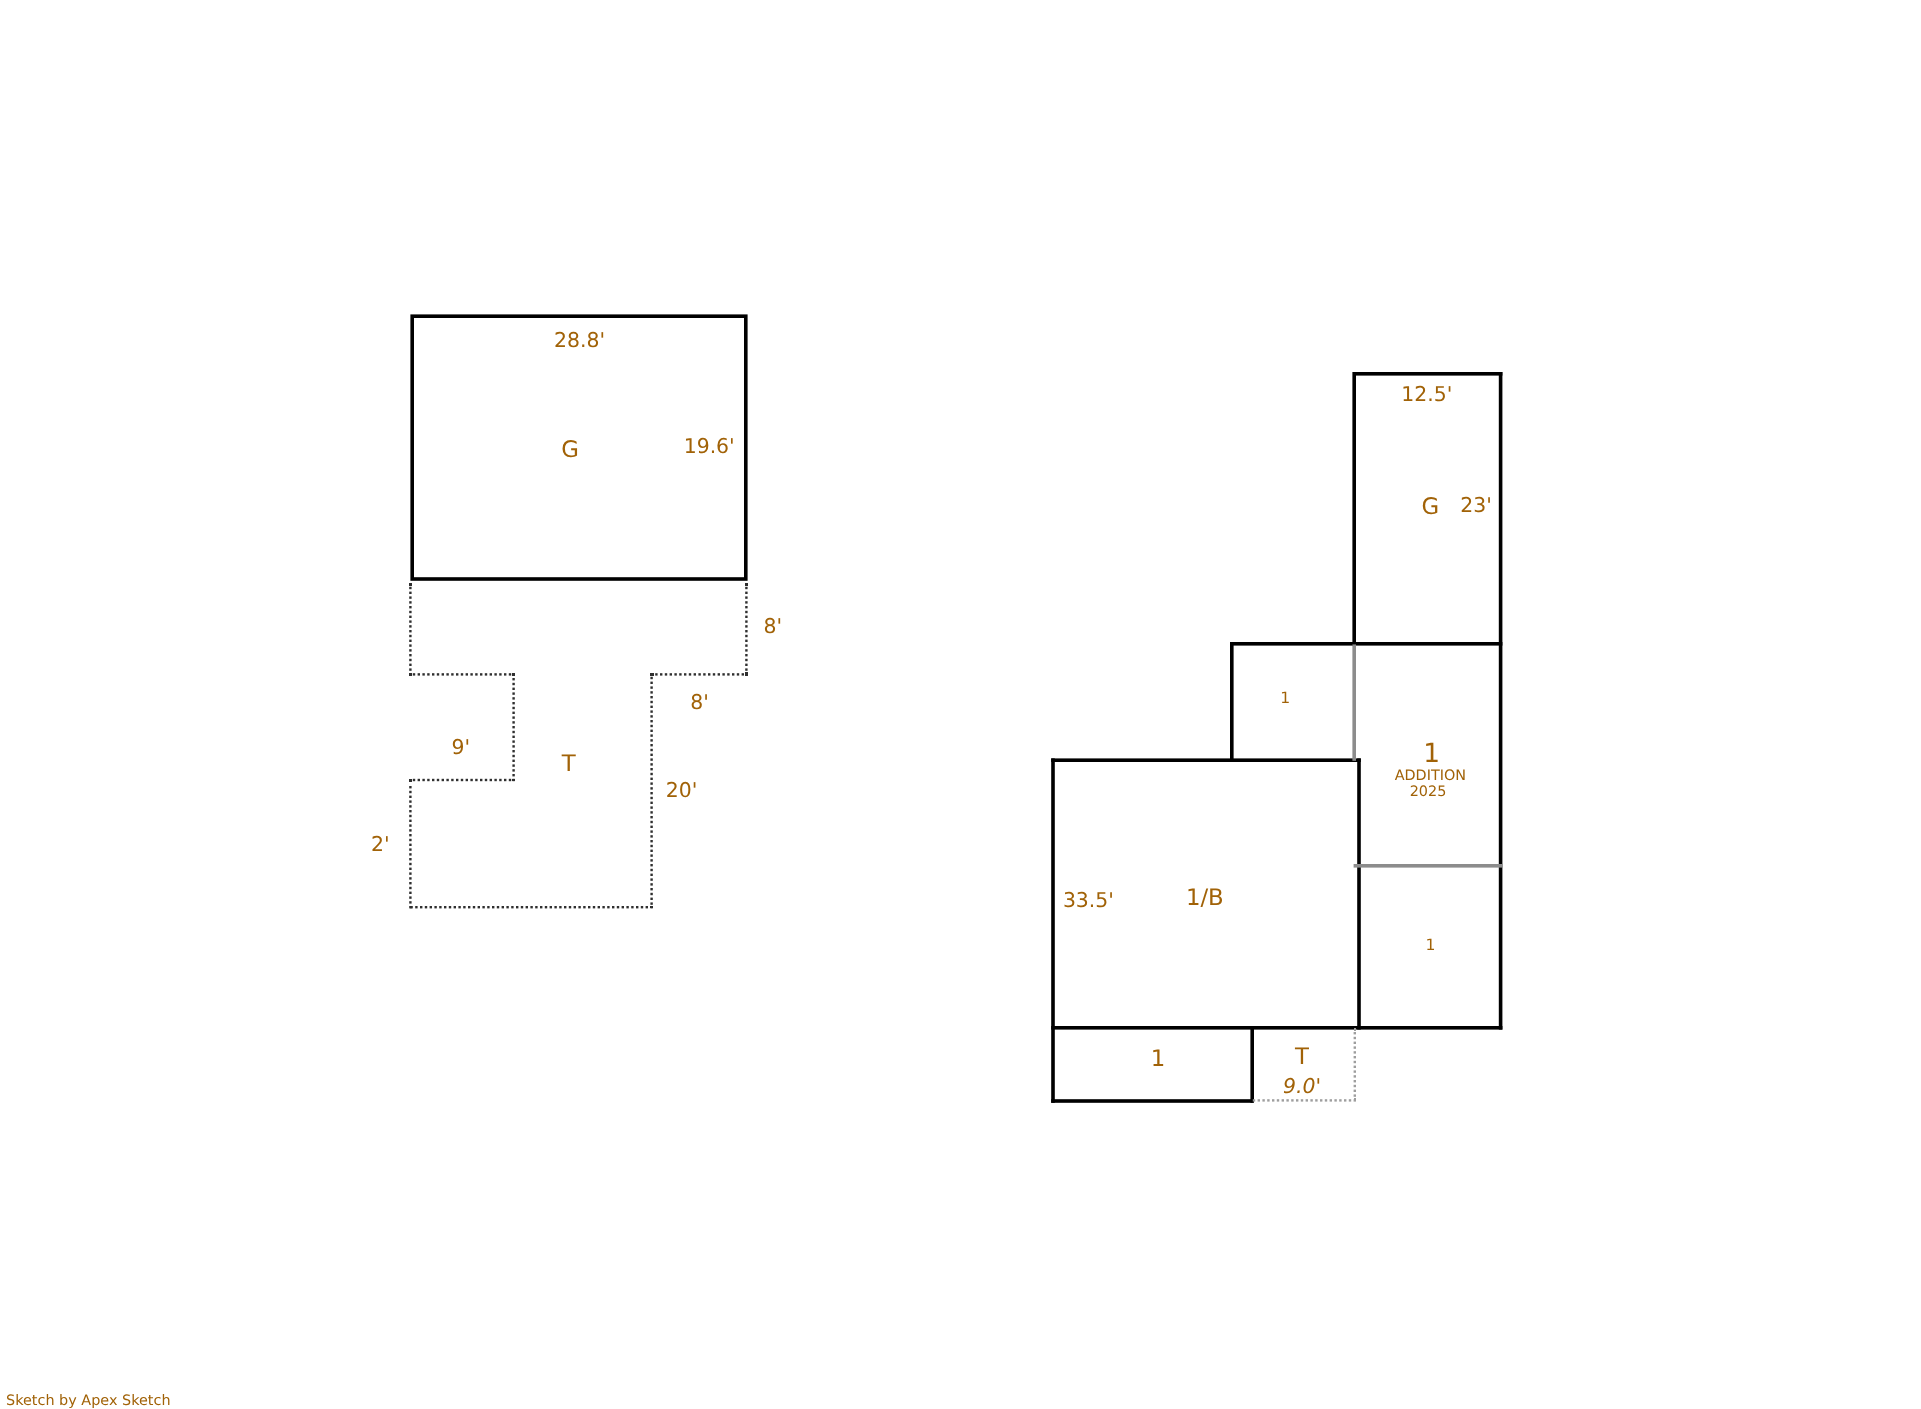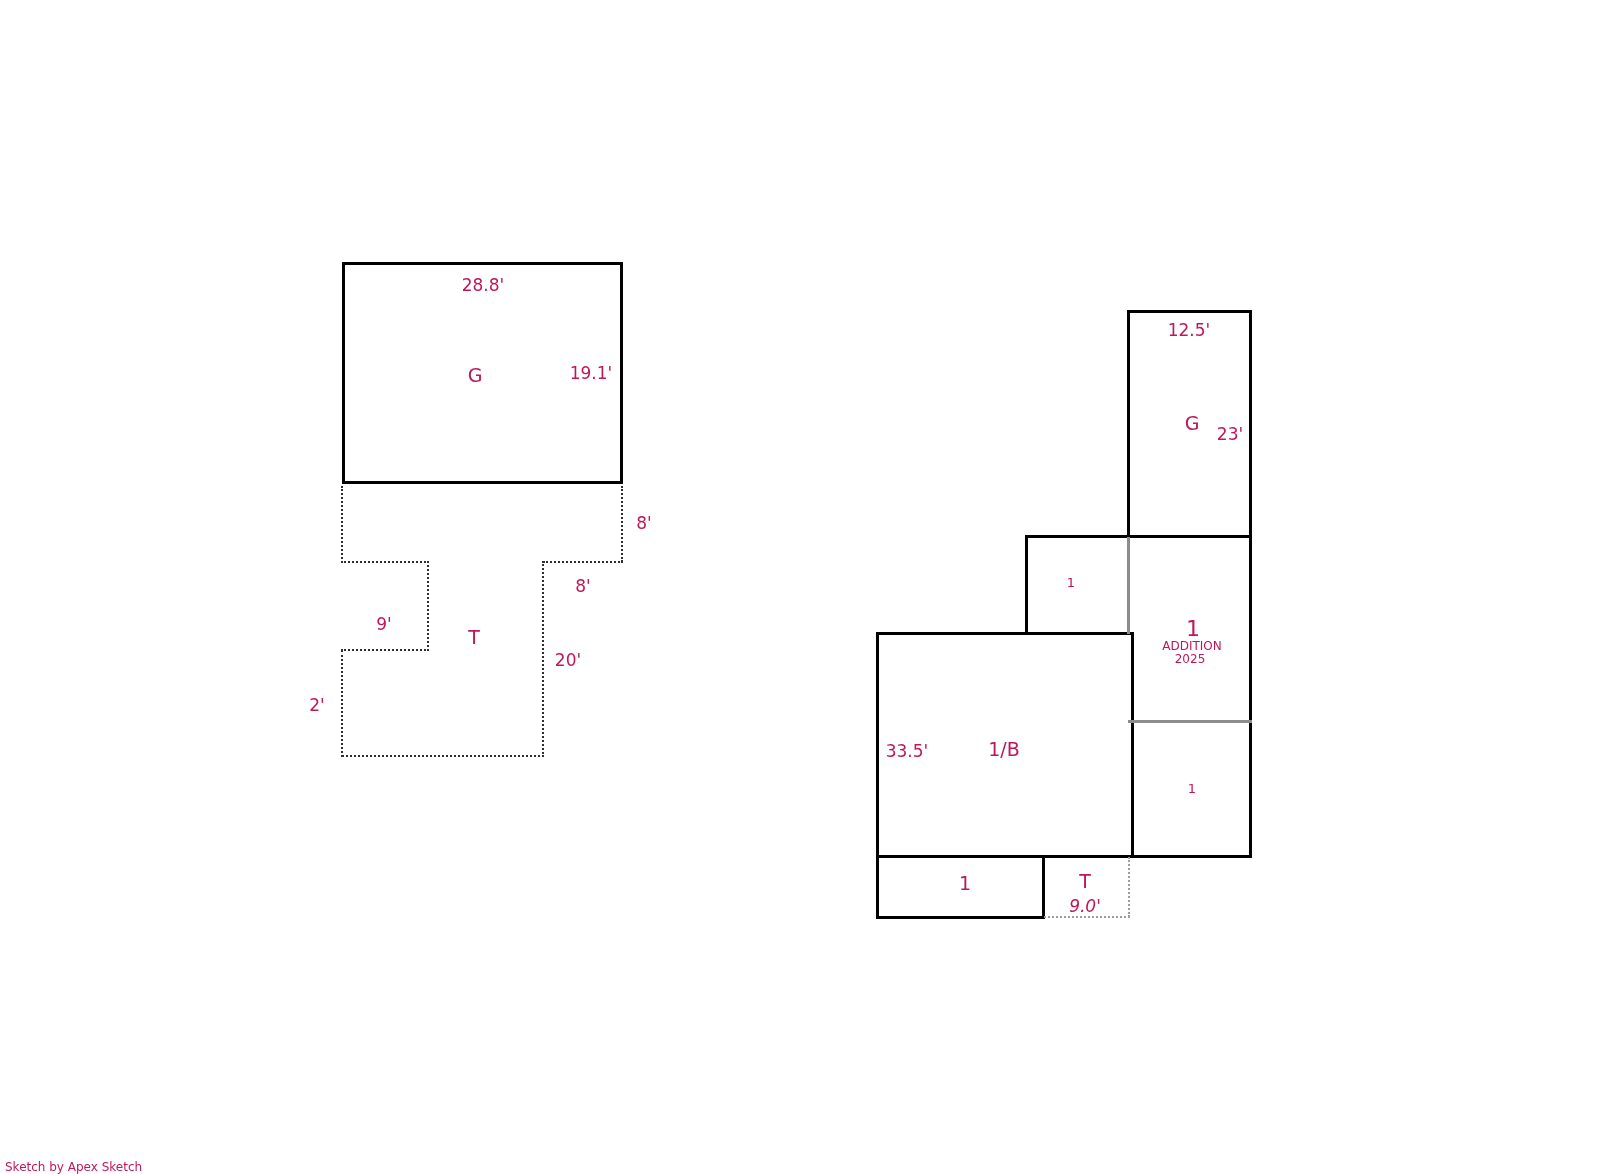--- a/index.html
+++ b/index.html
@@ -2,21 +2,21 @@
 <html><head>
 <meta charset="utf-8">
 <style>
   html, body { margin: 0; padding: 0; background: #ffffff; }
   #canvas {
     position: relative;
     width: 1601px;
     height: 1174px;
     background: #ffffff;
     font-family: "DejaVu Sans", "Liberation Sans", sans-serif;
-    color: #be185d;
+    color: #a16207;
     overflow: hidden;
   }
   
   .ln  { position: absolute; background: #000000; }
   .ln.h { height: 3px; }
   .ln.v { width: 3px; }
   .ln.gray { background: #8c8c8c; }
   
   .dot { position: absolute; }
   .dot.h { border-top: 2px dotted #2f2f2f; height: 0; }
@@ -57,21 +57,21 @@
   <div class="dot v" style="left:542px; top:561px; height:196px;"></div>
   <div class="dot h" style="left:342px; top:755px; width:202px;"></div>
   <div class="dot v" style="left:341px; top:650px; height:107px;"></div>
   <div class="dot h" style="left:341px; top:649px; width:88px;"></div>
   <div class="dot v" style="left:427px; top:561px; height:90px;"></div>
   <div class="dot h" style="left:341px; top:561px; width:88px;"></div>
   <div class="dot v" style="left:341px; top:486px; height:77px;"></div>
 
   <div class="lbl" style="left:483px; top:285px;">28.8'</div>
   <div class="lbl area" style="left:475px; top:375px;">G</div>
-  <div class="lbl" style="left:591px; top:373px;">19.1'</div>
+  <div class="lbl" style="left:591px; top:373px;">19.6'</div>
   <div class="lbl" style="left:644px; top:523px;">8'</div>
   <div class="lbl" style="left:583px; top:586px;">8'</div>
   <div class="lbl" style="left:568px; top:660px;">20'</div>
   <div class="lbl area" style="left:474px; top:637px;">T</div>
   <div class="lbl" style="left:384px; top:624px;">9'</div>
   <div class="lbl" style="left:317px; top:705px;">2'</div>
 
   <div class="ln h" style="left:1128px; top:310px; width:124px;"></div>
   <div class="ln v" style="left:1127px; top:310px; height:228px;"></div>
   <div class="ln v" style="left:1249px; top:310px; height:548px;"></div>
@@ -85,21 +85,21 @@
   <div class="ln h" style="left:876px;  top:916px; width:168px;"></div>
 
   <div class="ln v gray" style="left:1127px; top:537px; height:97px;"></div>
   <div class="ln h gray" style="left:1128px; top:720px; width:124px;"></div>
 
   <div class="dot v gray" style="left:1128px; top:857px; height:60px;"></div>
   <div class="dot h gray" style="left:1044px; top:916px; width:86px;"></div>
 
   <div class="lbl" style="left:1189px; top:330px;text-align:right;">12.5'</div>
   <div class="lbl area" style="left:1192px; top:423px;">G</div>
-  <div class="lbl" style="left:1230px; top:434px;">23'</div>
+  <div class="lbl" style="left:1230px; top:422px;">23'</div>
   <div class="lbl sm1" style="left:1071px; top:582px;">1</div>
   <div class="lbl big" style="left:1193px; top:629px;">1</div>
   <div class="lbl sm" style="left:1192px; top:646px;">ADDITION</div>
   <div class="lbl sm" style="left:1190px; top:659px;">2025</div>
   <div class="lbl" style="left:907px;  top:751px;">33.5'</div>
   <div class="lbl area" style="left:1004px; top:749px;">1/B</div>
   <div class="lbl sm1" style="left:1192px; top:788px;">1</div>
   <div class="lbl area" style="left:965px;  top:883px;">1</div>
   <div class="lbl area" style="left:1085px; top:881px;">T</div>
   <div class="lbl" style="left:1085px; top:906px;font-style:italic;">9.0'</div>

